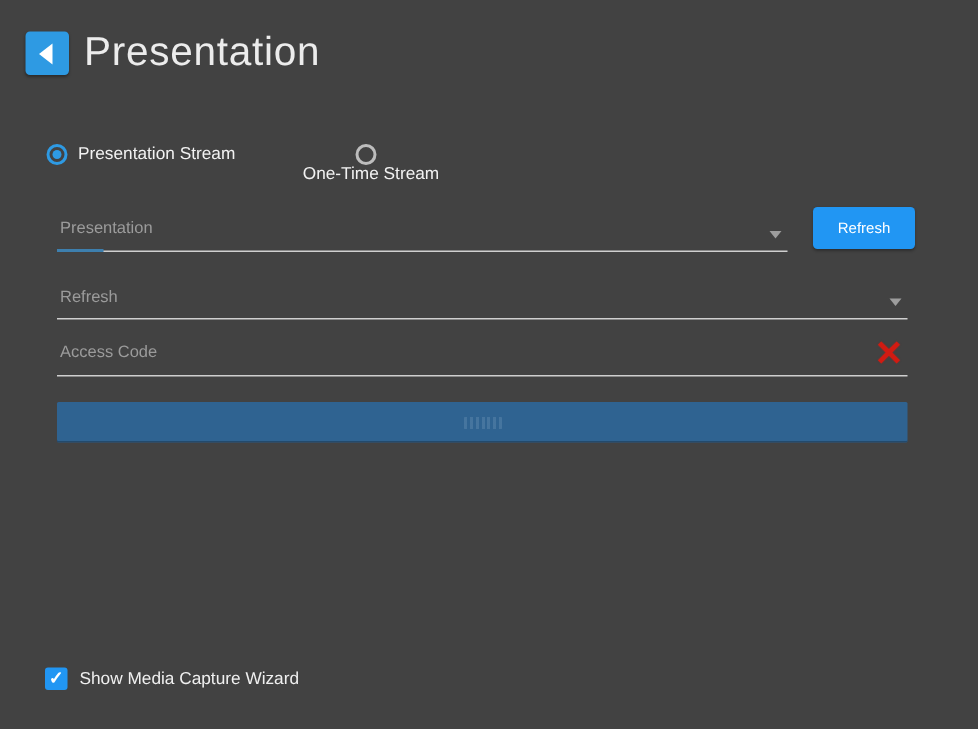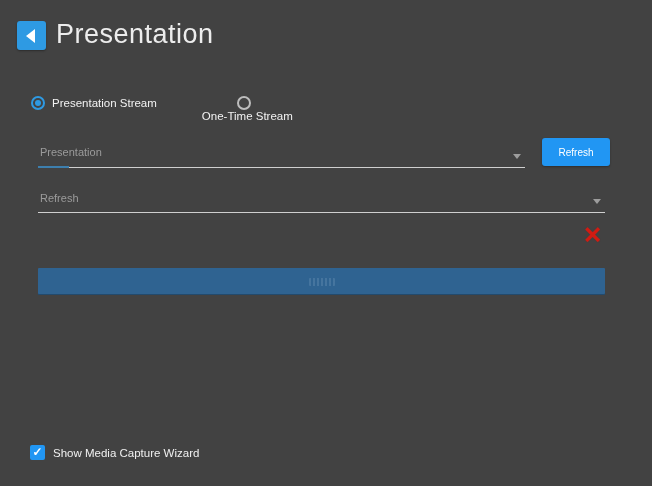--- a/index.html
+++ b/index.html
@@ -141,20 +141,24 @@
   <span class="chevron" id="chev-presentation"></span>
 
   <button class="refresh-btn">Refresh</button>
 
   <div class="field" id="field-source">
     <span class="placeholder">Refresh</span>
     <span class="underline"></span>
   </div>
   <span class="chevron" id="chev-source"></span>
 
+  <div class="field" id="field-access">
+    <span class="placeholder">Access Code</span>
+    <span class="underline"></span>
+  </div>
   <span class="error-x">✕</span>
 
   <button class="submit-btn">
     <span class="ghost-label"></span>
     <span class="ghost-smudge"></span>
   </button>
 
   <div class="checkbox-row">
     <span class="checkbox">
       <span class="tick">✓</span>

